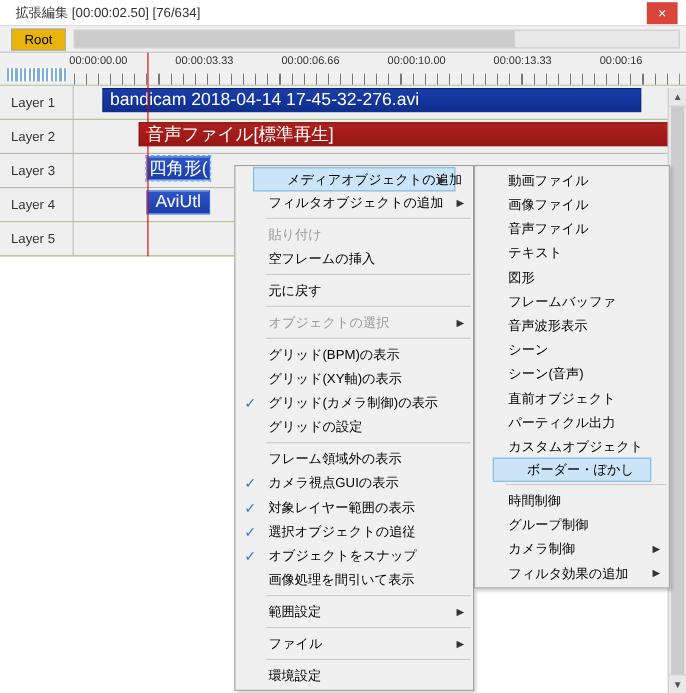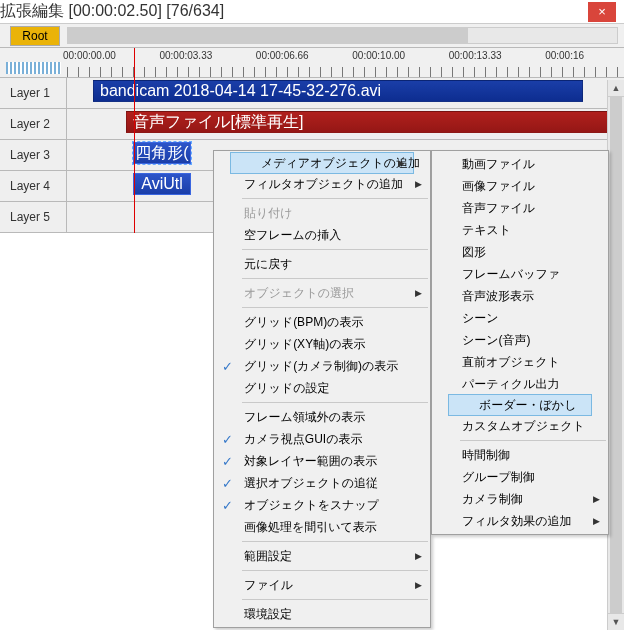--- a/index.html
+++ b/index.html
@@ -11,21 +11,21 @@
     width: 624px; height: 630px;
     overflow: hidden;
   }
   .titlebar {
     height: 24px;
     display: flex;
     align-items: center;
     border-bottom: 1px solid #ccc;
     background: #fff;
   }
-  .titlebar .title { flex: 1; padding-left: 0; color: #333; font-size: 16px; }
+  .titlebar .title { flex: 1; padding-left: 14px; color: #333; font-size: 12px; }
   .titlebar .close-btn {
     width: 28px; height: 20px;
     background: #d9453b; color: #fff;
     display: flex; align-items: center; justify-content: center;
     margin: 2px 8px 2px 0;
     font-size: 13px; cursor: pointer;
   }
   .toolbar-row {
     height: 24px; position: relative;
     border-bottom: 1px solid #b9b9b9;
@@ -311,26 +311,26 @@
     </div>
     <div class="item">
       <span>シーン(音声)</span>
     </div>
     <div class="item">
       <span>直前オブジェクト</span>
     </div>
     <div class="item">
       <span>パーティクル出力</span>
     </div>
+    <div class="item">
+      <span>カスタムオブジェクト</span>
+    </div>
     <div class="item highlight">
       <span>ボーダー・ぼかし</span>
     </div>
-    <div class="item">
-      <span>カスタムオブジェクト</span>
-    </div>
     <div class="sep"></div>
     <div class="item">
       <span>時間制御</span>
     </div>
     <div class="item">
       <span>グループ制御</span>
     </div>
     <div class="item">
       <span>カメラ制御</span>
       <span class="arrow">▶</span>

